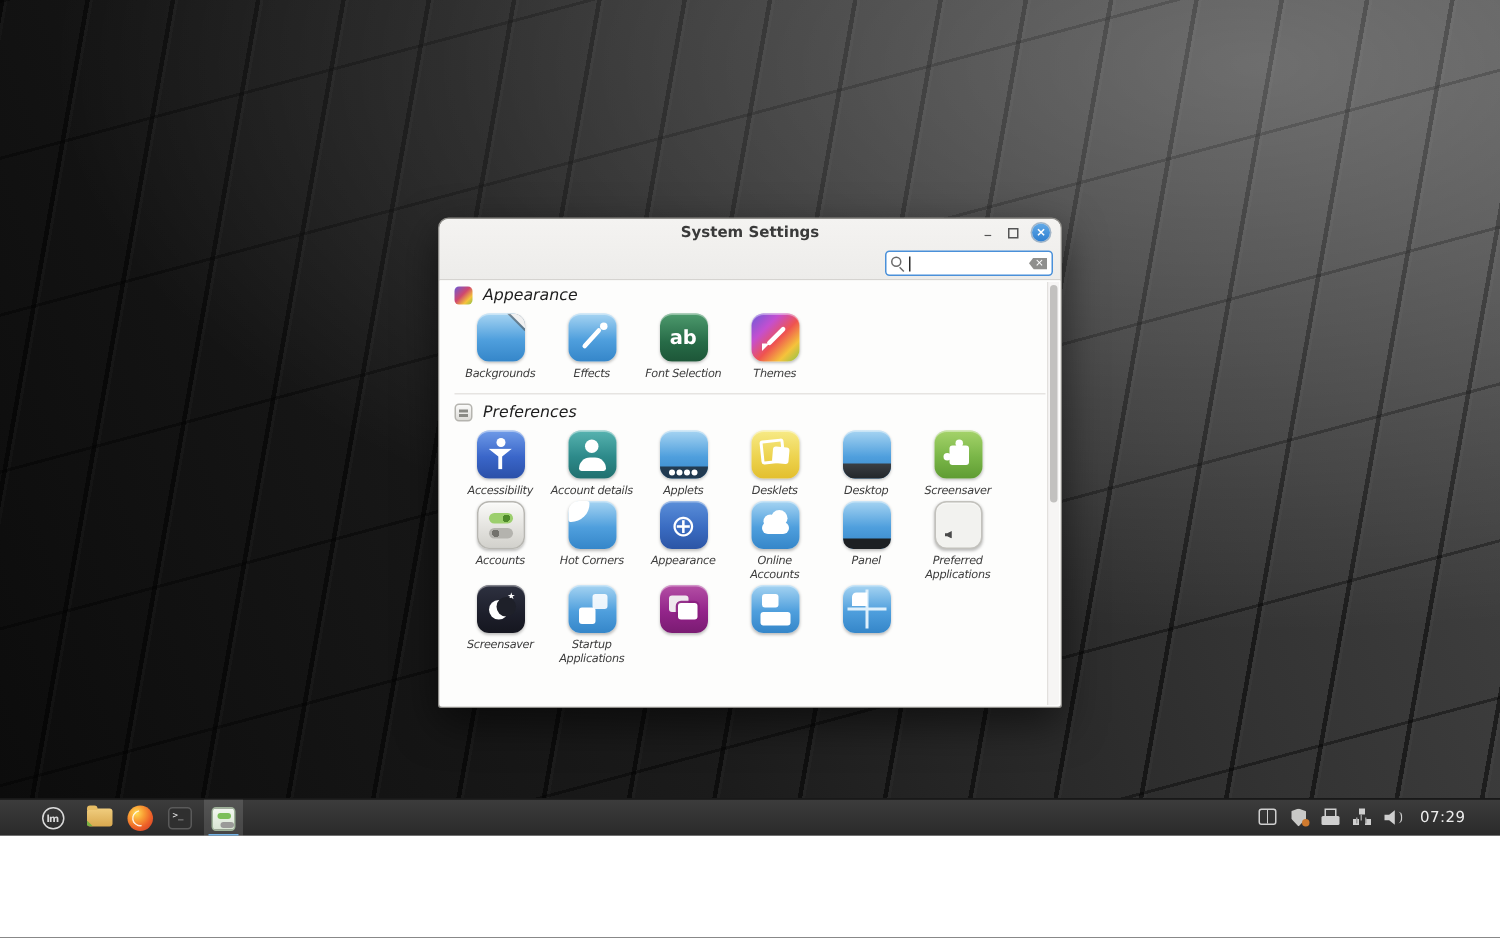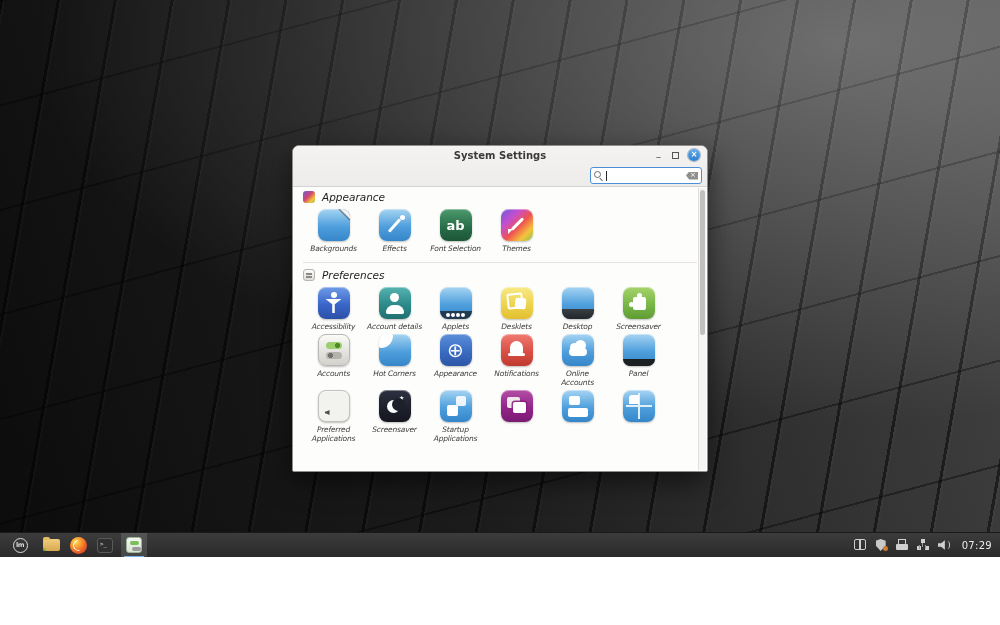--- a/index.html
+++ b/index.html
@@ -191,21 +191,21 @@
 
   
   .scrollbar { position:absolute; top:42px; right:1px; bottom:1px; width:8px;
     background:#f6f5f4; border-left:1px solid #e2e0dd; border-radius:0 0 2px 0; }
   .scroll-thumb { position:absolute; top:2px; left:1px; right:1px; height:145px;
     background:#c2c1bf; border-radius:3px; }
 
   
   .taskbar { position:absolute; left:0; bottom:0; width:1000px; height:25px;
     background:linear-gradient(180deg,#3c3c3c,#2a2a2a); border-top:1px solid #191919;
-    display:flex; align-items:center; padding:0 8px; }
+    display:flex; padding:0 23px; }
   .menu-btn { width:24px; height:25px; display:flex; align-items:center; justify-content:center;
     cursor:pointer; margin-right:8px; }
   .mint-logo { width:15px; height:15px; border:1.4px solid #d9d9d9; border-radius:50%;
     display:flex; align-items:center; justify-content:center;
     font-size:6.5px; font-weight:bold; color:#d9d9d9; letter-spacing:-0.5px; }
   .launchers { display:flex; align-items:center; gap:5px; }
   .launcher { width:22px; height:25px; display:flex; align-items:center; justify-content:center; cursor:pointer; }
 
   .files-icon { position:relative; width:17px; height:12px;
     background:linear-gradient(180deg,#f0cd7e,#d9a84e); border-radius:2px; }
@@ -376,26 +376,20 @@
               <div class="tile icon-hot-corners">
                 <span class="g"></span>
               </div>
               <div class="cell-label">Hot Corners</div>
             </div>
             <div class="cell">
               <div class="tile icon-languages">
                 <span class="g"></span>
               </div>
               <div class="cell-label">Appearance</div>
-            </div>
-            <div class="cell">
-              <div class="tile icon-notifications">
-                <span class="g"></span>
-              </div>
-              <div class="cell-label">Notifications</div>
             </div>
             <div class="cell">
               <div class="tile icon-online-accounts">
                 <span class="g"></span>
               </div>
               <div class="cell-label">Online
 Accounts</div>
             </div>
             <div class="cell">
               <div class="tile icon-panel">

